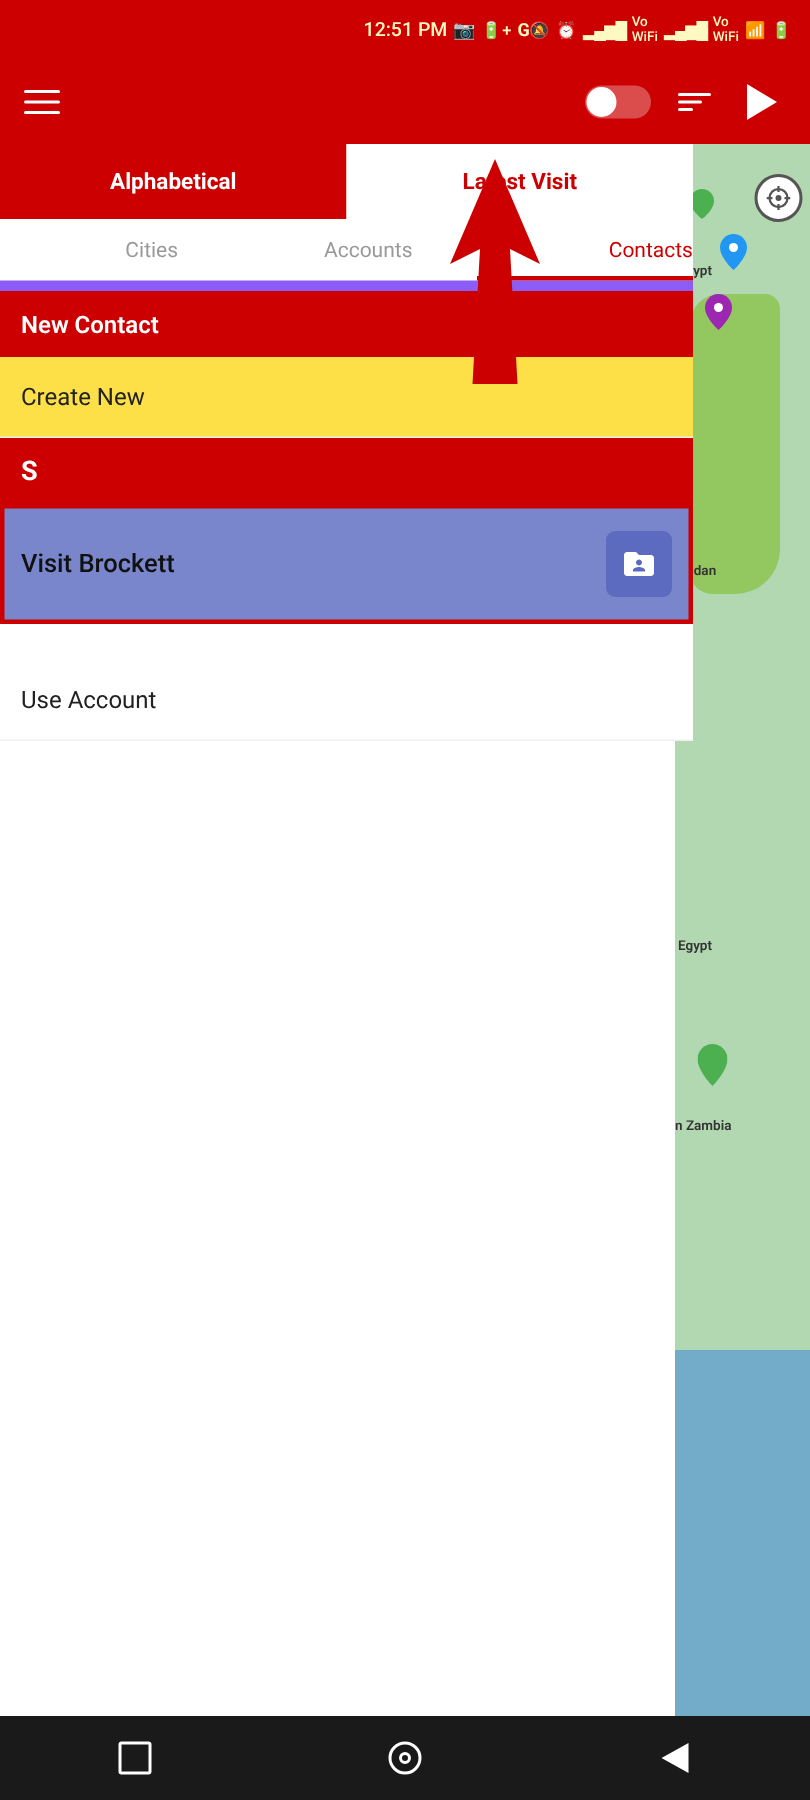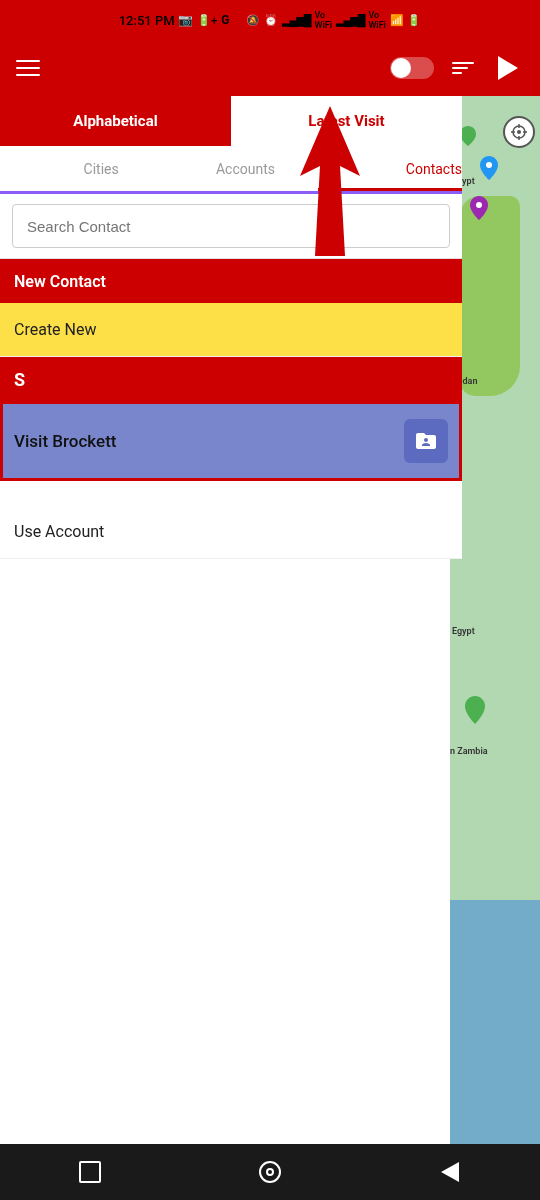--- a/index.html
+++ b/index.html
@@ -13,26 +13,25 @@
       position: relative;
     }
 
     
     .status-bar {
       width: 100%;
       height: 40px;
       background: #cc0000;
       display: flex;
       align-items: center;
-      justify-content: center;
+      justify-content: flex-end;
       padding: 0 12px;
-      color: #000000;
+      color: #fef9c3;
       font-size: 13px;
       font-weight: 500;
-      gap: 17px;
     }
     .status-left { display: flex; align-items: center; gap: 4px; }
     .status-right { display: flex; align-items: center; gap: 4px; font-size: 11px; }
 
     
     .app-bar {
       width: 100%;
       height: 56px;
       background: #cc0000;
       display: flex;
@@ -114,21 +113,21 @@
     .main-tab.inactive {
       background: white;
       color: #cc0000;
     }
 
     
     .sub-tabs {
       display: flex;
       width: 100%;
       height: 48px;
-      border-bottom: 3px solid #8b5cf6;
+      border-bottom: 7px solid #8b5cf6;
       background: white;
       padding-left: 29px;
     }
     .sub-tab {
       flex: 1;
       display: flex;
       align-items: center;
       justify-content: center;
       font-size: 14px;
       color: #999;
@@ -480,23 +479,20 @@
       <span>Cities</span>
     </div>
     <div class="sub-tab">
       <span>Accounts</span>
     </div>
     <div class="sub-tab active">
       <span>Contacts</span>
     </div>
   </div>
 
-  <div class="search-bar">
-    <input type="text" class="search-input" placeholder="Search Contact" style="">
-  </div>
 
   <div class="section-header">
     <span>New Contact</span>
   </div>
 
   <div class="list-item">
     <span>Create New</span>
   </div>
 
   <div class="s-header">

